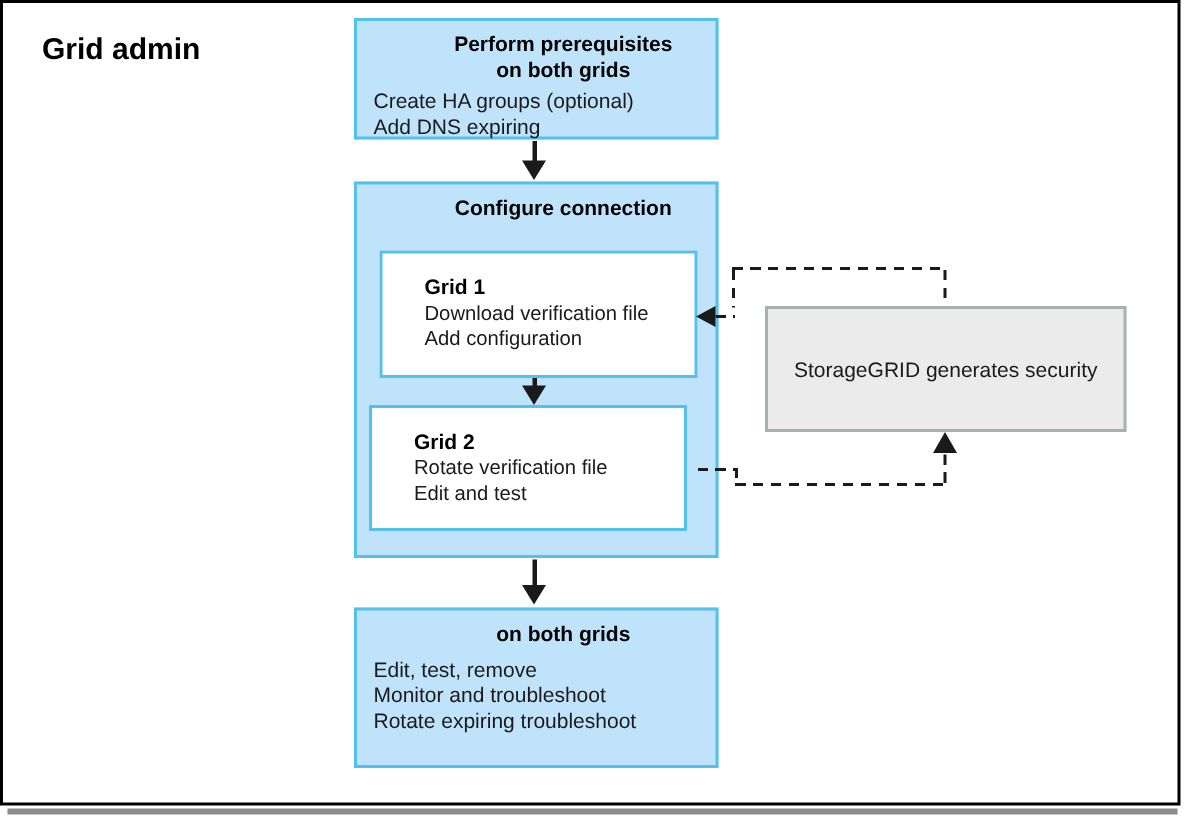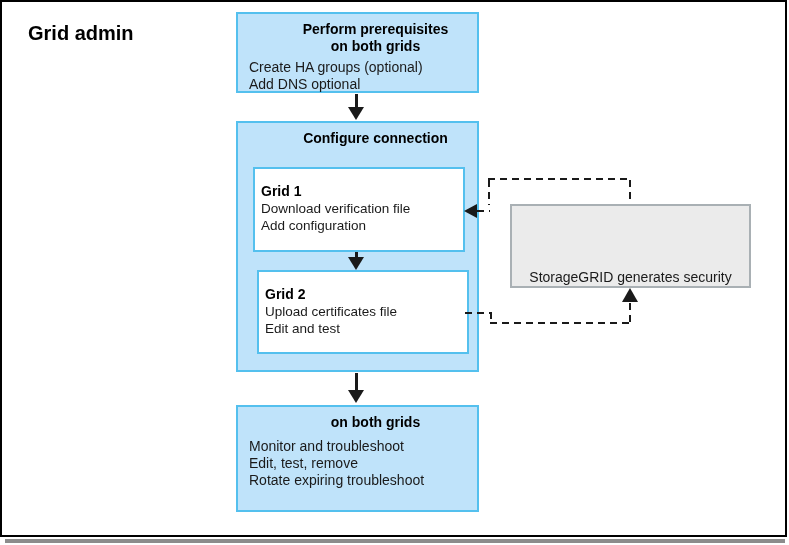--- a/index.html
+++ b/index.html
@@ -36,41 +36,41 @@
     position:absolute;
     background:#ffffff;
     border:2px solid #54c0ee;
     box-sizing:border-box;
   }
   .graybox{
     position:absolute;
     background:#ebebeb;
     border:2px solid #a9b0b4;
     box-sizing:border-box;
-    display:flex;flex-direction:row;
-    align-items:flex-end;justify-content:center;
+    display:flex;flex-direction:column;
+    align-items:center;justify-content:center;
     text-align:center;
     font-size:14px;line-height:18px;
   }
   .box-title{
     text-align:center;
     font-weight:bold;
     font-size:14px;line-height:17px;
     padding-top:7px;
     color:#000;
     padding-left:36px;
   }
   .box-items{
     font-size:14px;line-height:17px;
     padding-left:11px;padding-top:4px;
   }
   .inner-title{
     font-weight:bold;font-size:14px;line-height:17px;color:#000;
   }
-  .inner-pad{padding:14px 4px 0 6px;font-size:13.5px;line-height:17px;}
+  .inner-pad{padding:14px 4px 0 28px;font-size:13.5px;line-height:17px;}
   
   .arrow-stem{position:absolute;width:3px;background:#1a1a1a;}
   .arrow-head-down{
     position:absolute;width:0;height:0;
     border-left:8px solid transparent;
     border-right:8px solid transparent;
     border-top:13px solid #1a1a1a;
   }
   
   .dash-h{position:absolute;height:2px;
@@ -100,21 +100,21 @@
 
   <div class="page-title">Grid admin</div>
 
   <div class="bluebox" style="left:236px;top:12px;width:243px;height:81px;">
     <div class="box-title">
       <div>Perform prerequisites</div>
       <div>on both grids</div>
     </div>
     <div class="box-items">
       <div>Create HA groups (optional)</div>
-      <div>Add DNS optional</div>
+      <div>Add DNS expiring</div>
     </div>
   </div>
 
   <div class="arrow-stem" style="left:355px;top:94px;height:14px;"></div>
   <div class="arrow-head-down" style="left:348px;top:107px;"></div>
 
   <div class="bluebox" style="left:236px;top:121px;width:243px;height:251px;">
     <div class="box-title">Configure connection</div>
   </div>
 
@@ -122,38 +122,38 @@
     <div class="inner-pad">
       <div class="inner-title">Grid 1</div>
       <div>Download verification file</div>
       <div>Add configuration</div>
     </div>
   </div>
 
   <div class="arrow-stem" style="left:355px;top:252px;height:7px;"></div>
   <div class="arrow-head-down" style="left:348px;top:257px;"></div>
 
-  <div class="whitebox" style="left:257px;top:270px;width:212px;height:84px;">
+  <div class="whitebox" style="left:246px;top:270px;width:212px;height:84px;">
     <div class="inner-pad">
       <div class="inner-title">Grid 2</div>
-      <div>Upload certificates file</div>
+      <div>Rotate verification file</div>
       <div>Edit and test</div>
     </div>
   </div>
 
   <div class="arrow-stem" style="left:355px;top:373px;height:18px;"></div>
   <div class="arrow-head-down" style="left:348px;top:390px;"></div>
 
   <div class="bluebox" style="left:236px;top:405px;width:243px;height:107px;">
     <div class="box-title">
       <div>on both grids</div>
     </div>
     <div class="box-items" style="padding-top:7px;">
+      <div>Edit, test, remove</div>
       <div>Monitor and troubleshoot</div>
-      <div>Edit, test, remove</div>
       <div>Rotate expiring troubleshoot</div>
     </div>
   </div>
 
   <div class="graybox" style="left:510px;top:204px;width:241px;height:84px;">
     <div>StorageGRID generates security</div>
   </div>
 
   <div class="dash-h" style="left:488px;top:178px;width:143px;"></div>
   <div class="dash-v" style="left:629px;top:180px;height:24px;"></div>

